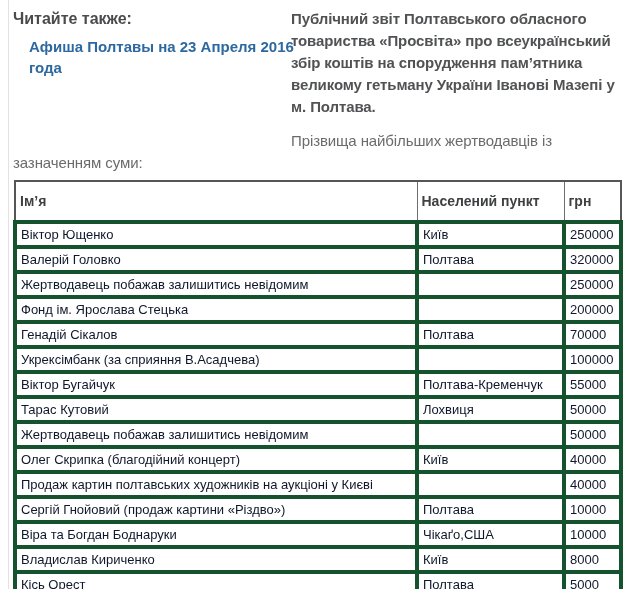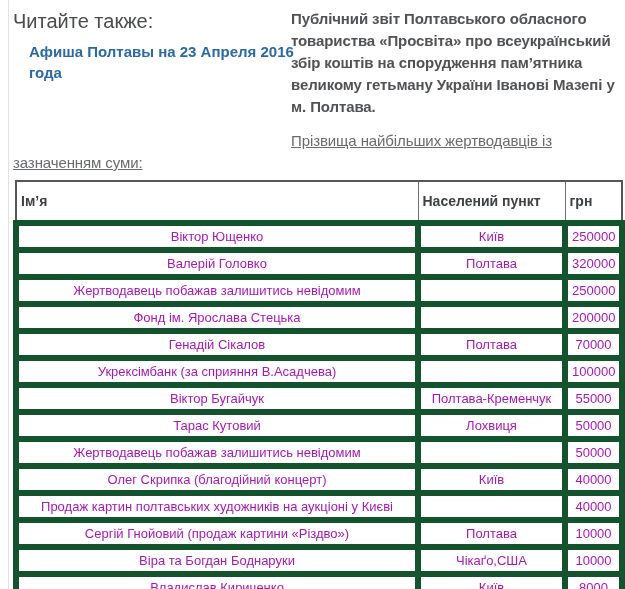--- a/index.html
+++ b/index.html
@@ -6,50 +6,49 @@
   body{
     width:625px;height:589px;overflow:hidden;background:#ffffff;
     font-family:"Liberation Sans","DejaVu Sans",sans-serif;
   }
   .container{
     margin-left:8px;border-left:1px solid #e2e2e2;
     padding:8px 0 0 4px;min-height:581px;box-sizing:border-box;
   }
   .read-also{float:left;width:278px;height:140px;box-sizing:border-box;}
   .read-also-title{
-    font-size:20px;font-weight:normal;color:#4a4b4d;margin:2px 0 8px 0;
+    font-size:16px;font-weight:bold;color:#4a4b4d;margin:2px 0 8px 0;
   }
   .read-also-link{
     display:block;width:266px;font-size:15px;font-weight:bold;
     color:#2d69a0;line-height:21px;text-decoration:none;cursor:pointer;margin-left:16px;
   }
   .intro{
     font-size:15px;font-weight:bold;color:#515254;line-height:22px;
     margin:0 0 0 0;letter-spacing:-0.1px;
   }
   .subtitle{
     font-size:15px;color:#6a6b6d;line-height:22px;margin:12px 4px 0 0;
     letter-spacing:-0.1px;
-    text-decoration:underline;
   }
   table.donors{
     border-collapse:collapse;table-layout:fixed;width:606px;margin-top:6px;
     border:2px solid #565656;clear:none;
   }
   table.donors col.c-name{width:402px;}
   table.donors col.c-place{width:147px;}
   table.donors col.c-amount{width:57px;}
   table.donors th{
     border:1px solid #6f6f6f;font-size:14px;font-weight:bold;color:#3f4042;
     text-align:left;padding:11px 4px;line-height:16px;
     overflow:hidden;white-space:nowrap;
   }
   table.donors td{
-    border:6px solid #14532d;font-size:13px;color:#a21caf;
-    text-align:center;padding:2px 4px;line-height:17px;height:17px;
+    border:4px solid #14532d;font-size:13px;color:#0f172a;
+    text-align:left;padding:2px 4px;line-height:17px;height:17px;
     overflow:hidden;white-space:nowrap;
   }
 </style>
 </head>
 <body>
 
 <div class="container">
 
   <div class="read-also">
     <div class="read-also-title">Читайте также:</div>

